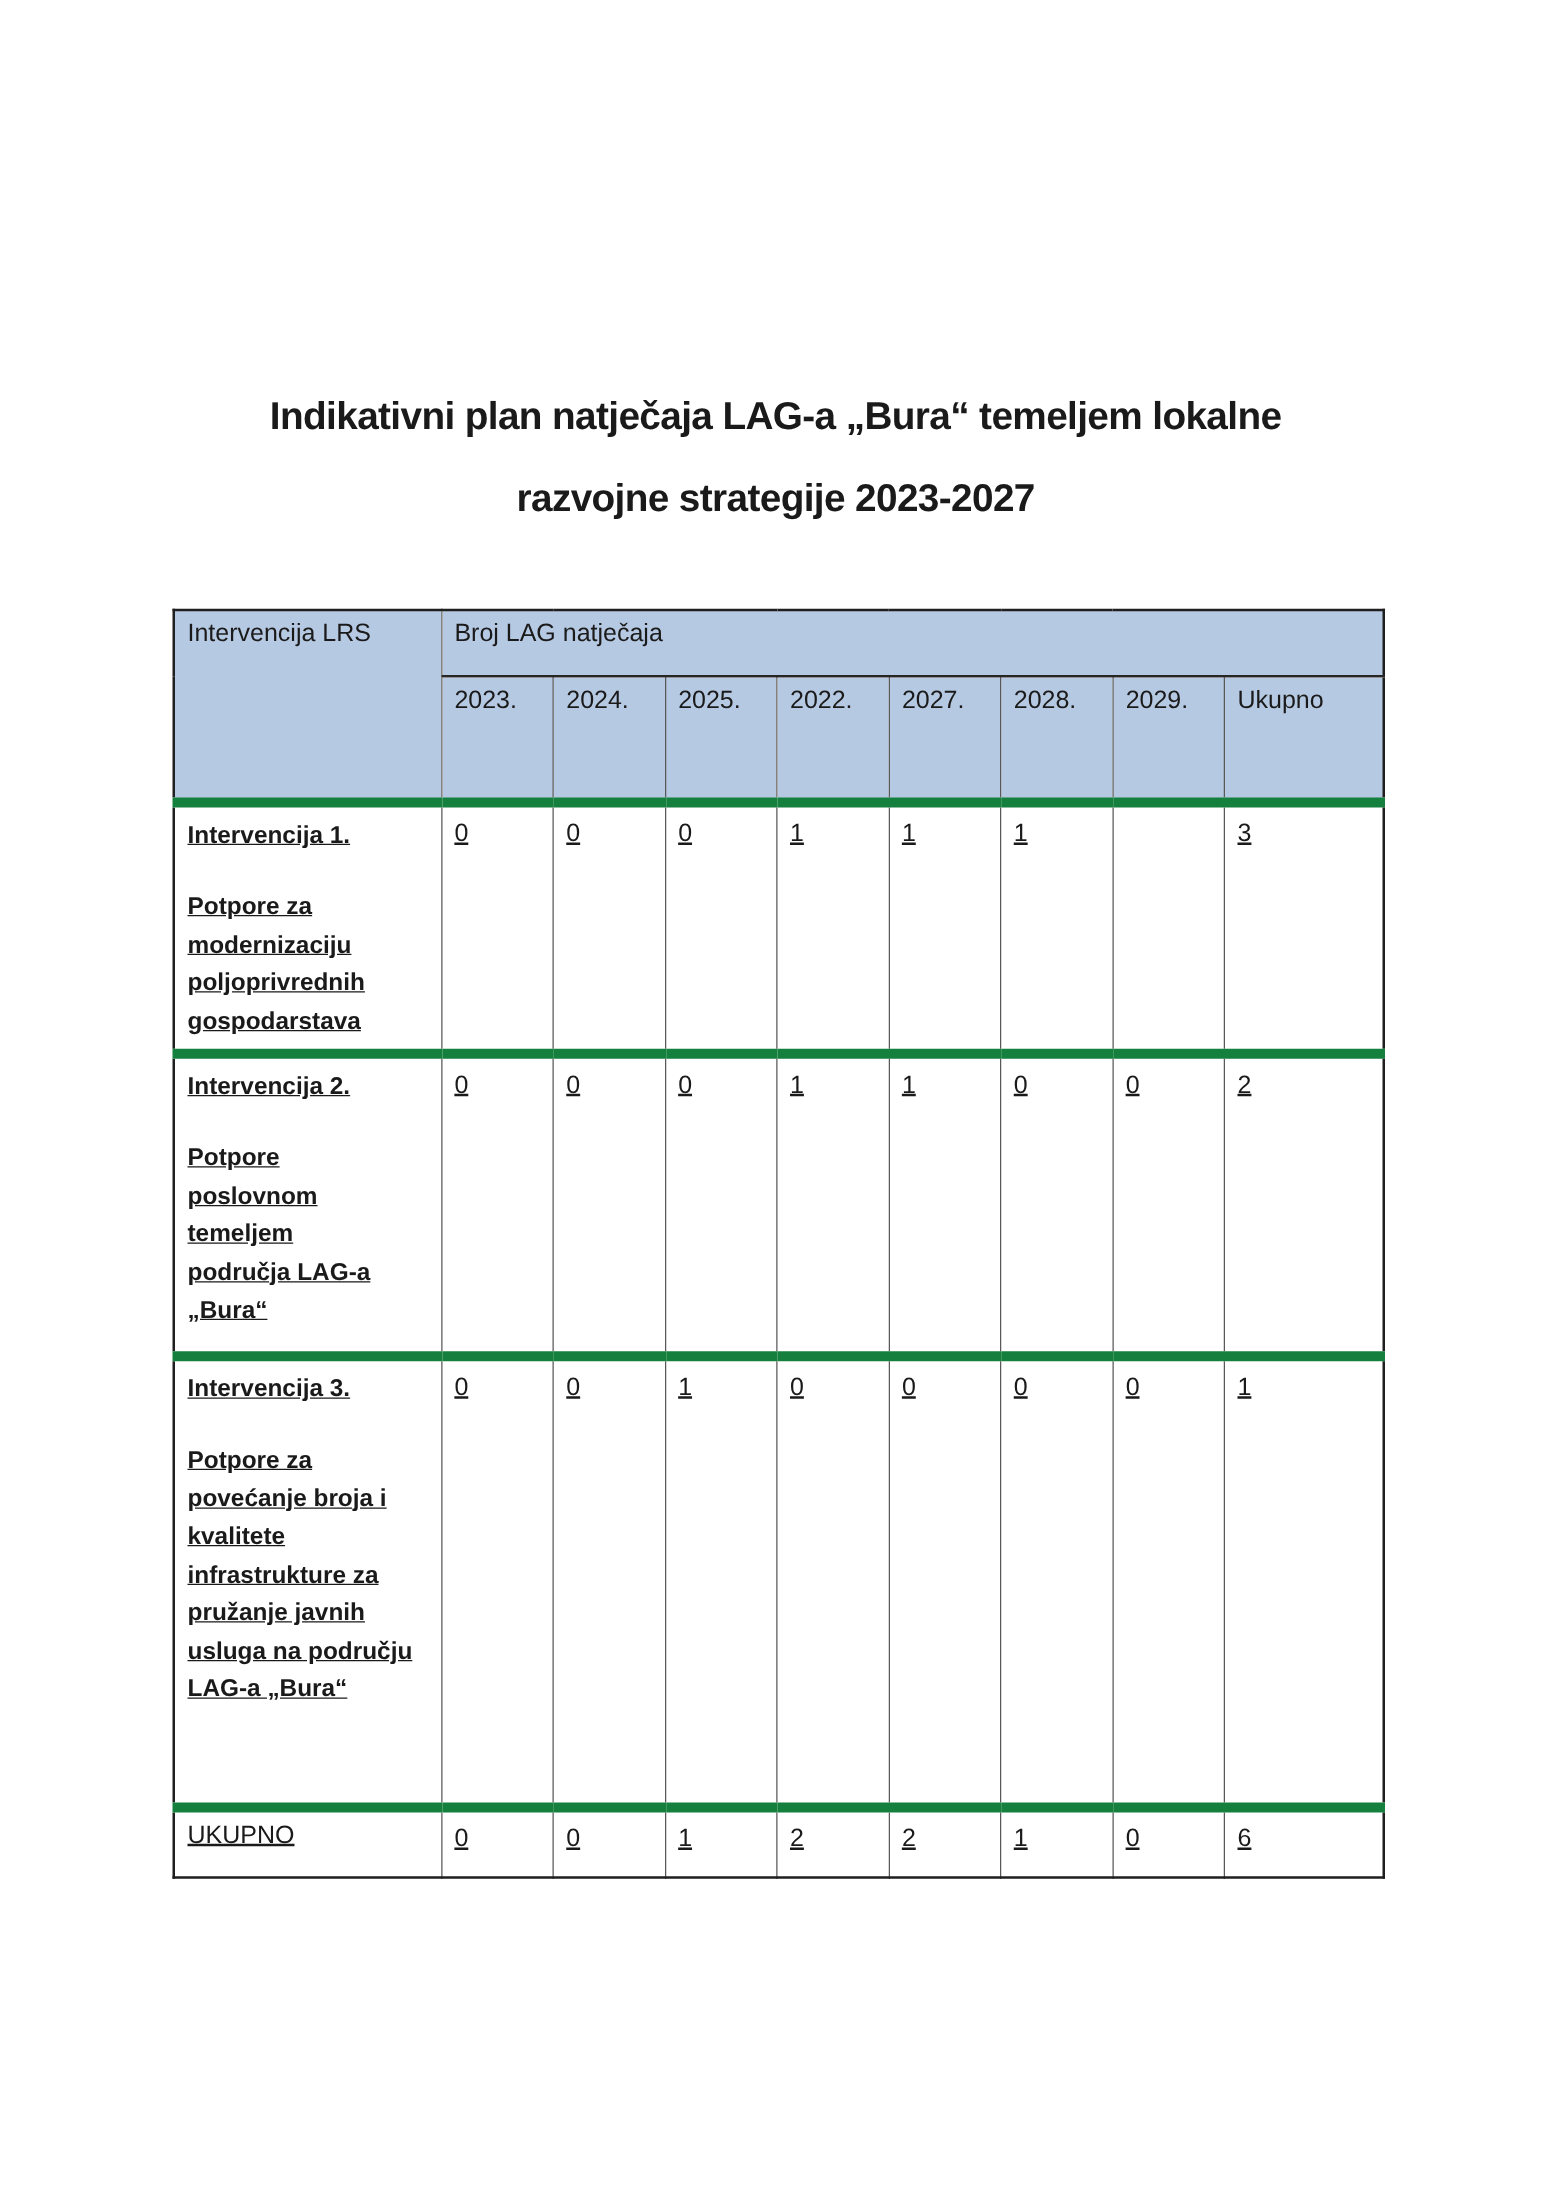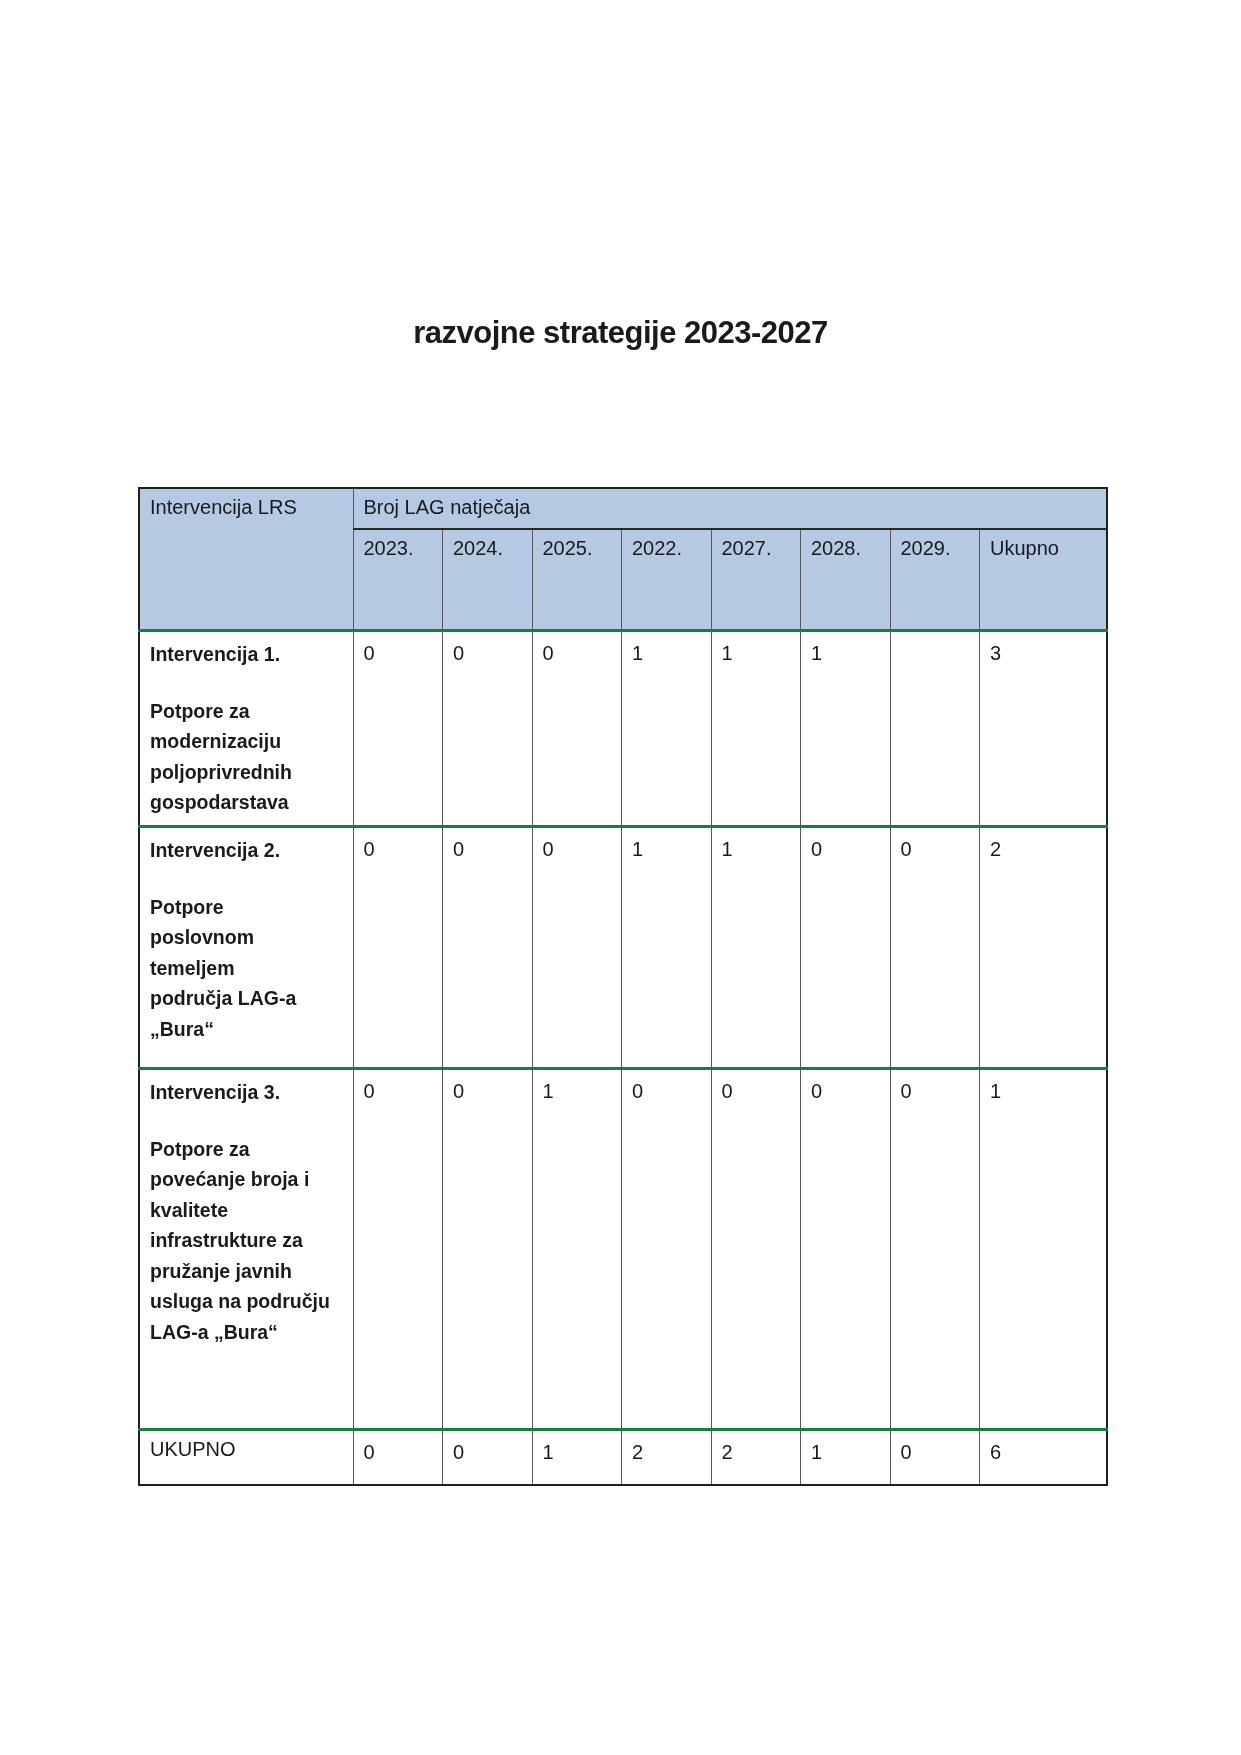--- a/index.html
+++ b/index.html
@@ -40,38 +40,39 @@
   }
   table.plan th, table.plan td {
     border: 1.5px solid #595959;
     vertical-align: top;
     text-align: left;
     padding: 7px 10px;
     font-weight: normal;
     font-size: 20px;
     overflow: hidden;
   }
-  tr.hrow1 { height: 41px; }
+  tr.hrow1 { height: 53px; }
   tr.hrow2 { height: 101px; }
   tr.drow1 { height: 173px; }
   tr.drow2 { height: 242px; margin-left: 25px; }
   tr.drow3 { height: 361px; }
   tr.trow  { height: 56px; }
   .hd {
     background: #b6c9e2;
   }
   th.corner {
     vertical-align: middle;
     padding-bottom: 40px;
   }
   tr.hrow1 th, tr.hrow2 th {
     border-bottom: 2px solid #262626;
   }
   table.plan tr td {
-    border-top: 3px solid #15803d;
+    border-top: 8px solid #15803d;
+    text-decoration: underline;
   }
   .rname {
     font-weight: bold;
     font-size: 19.5px;
     line-height: 30px;
     margin: 0 0 27px 0;
   }
   .rdesc {
     font-weight: bold;
     font-size: 19.5px;
@@ -83,20 +84,21 @@
     font-size: 19px;
     line-height: 28px;
   }
 </style>
 </head>
 <body>
 
 <div class="page">
 
   <div class="title">
+    <div class="tline">Indikativni plan natječaja LAG-a „Bura“ temeljem lokalne</div>
     <div class="tline">razvojne strategije 2023-2027</div>
   </div>
 
   <table class="plan">
     <colgroup>
       <col style="width:214px">
       <col style="width:89.5px">
         <col style="width:89.5px">
         <col style="width:89.5px">
       <col style="width:89.5px">

